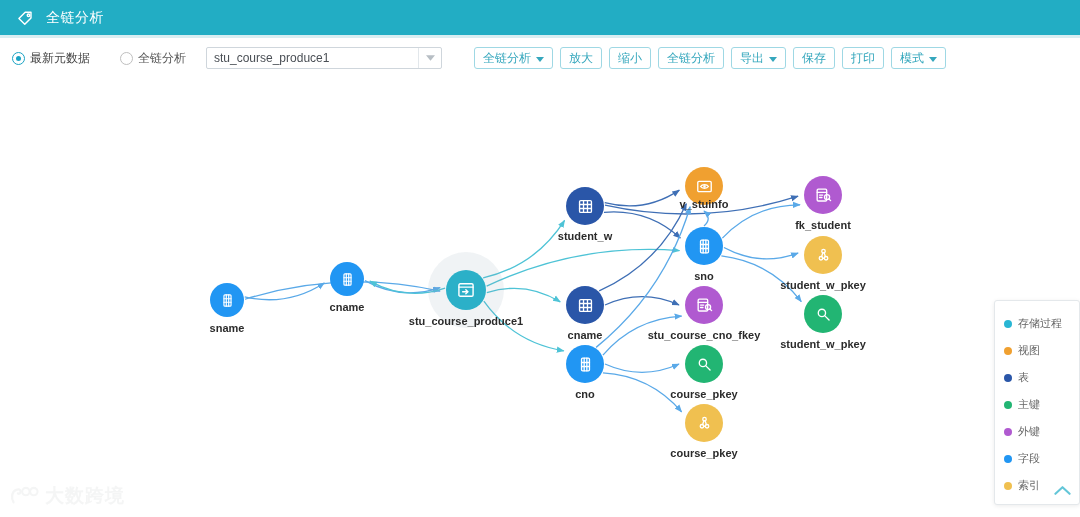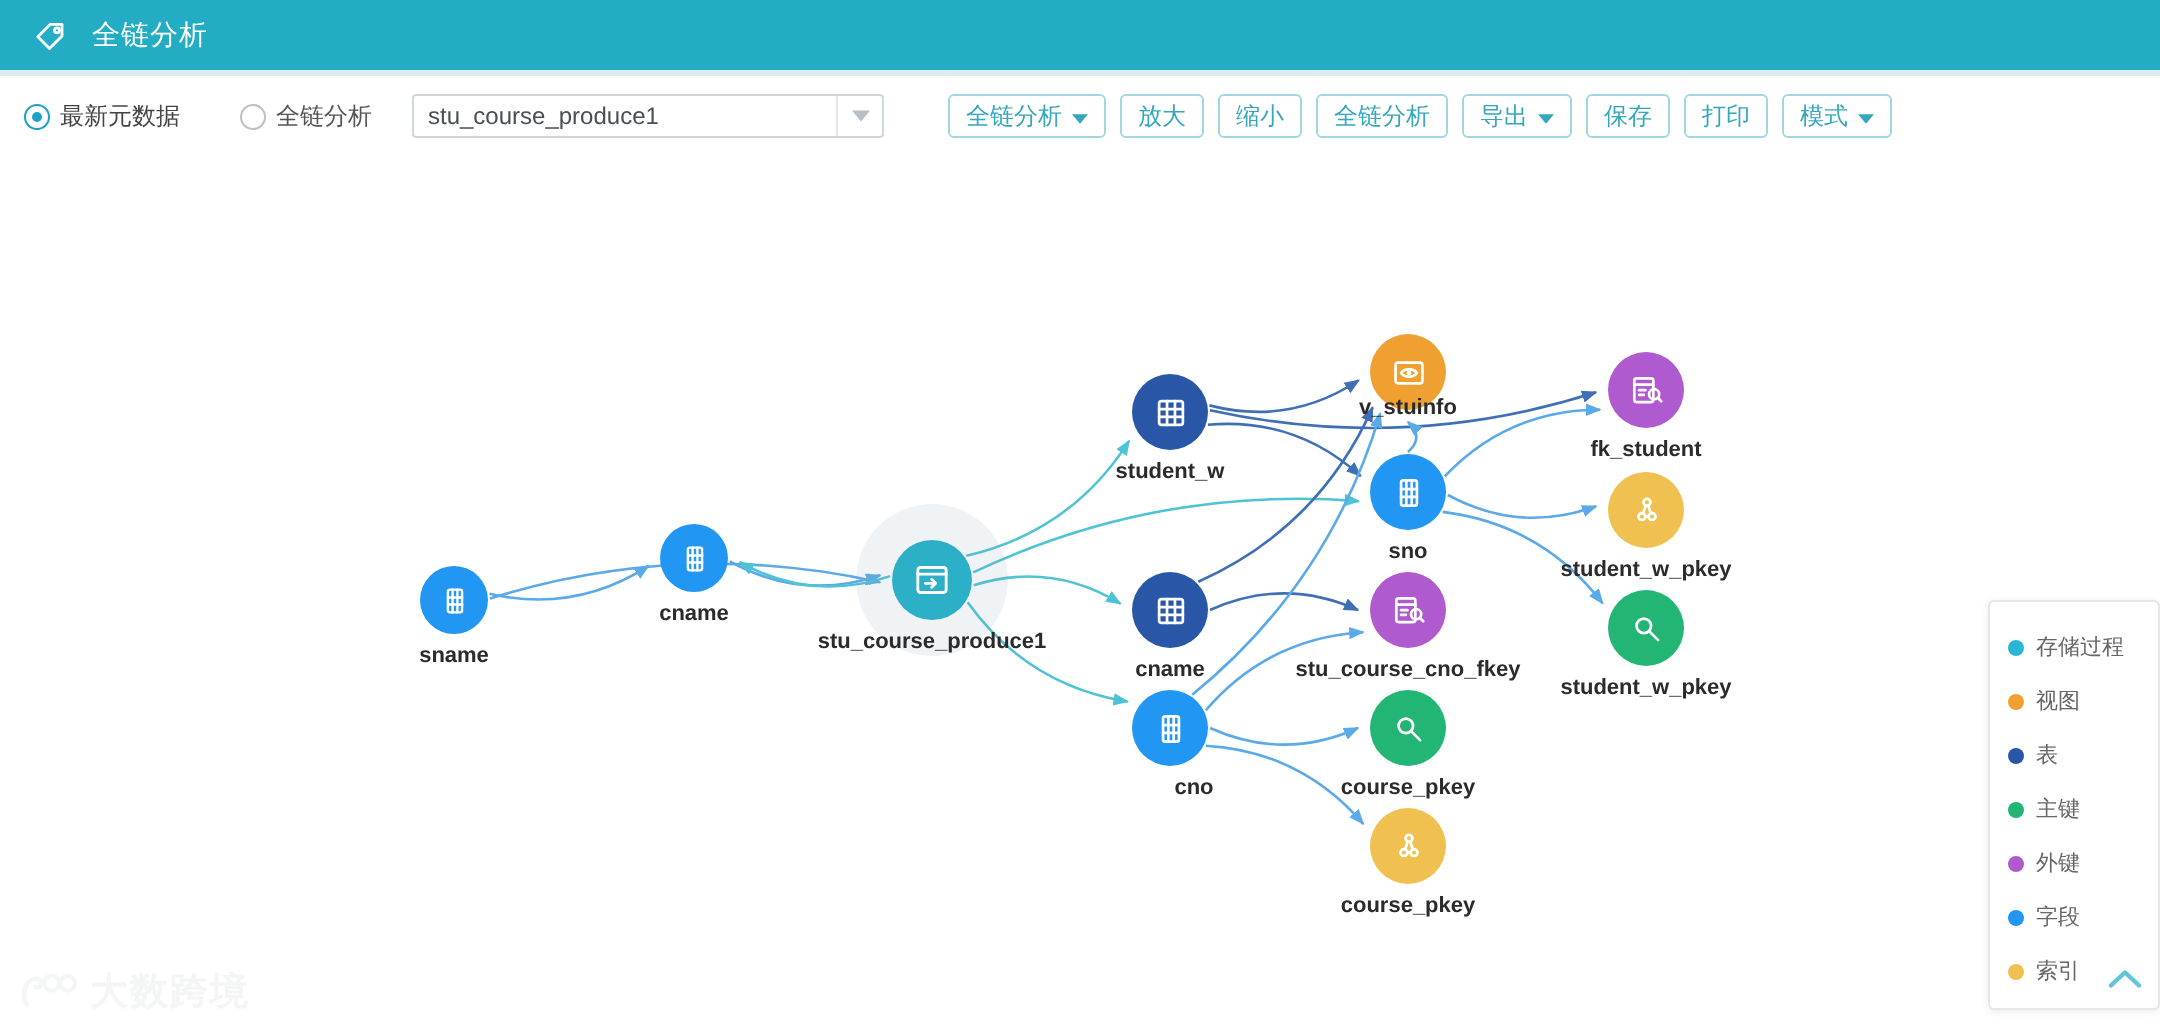--- a/index.html
+++ b/index.html
@@ -289,21 +289,21 @@
       <div class="node" style="left: 585px; top: 286px;">
         <div class="circ" style="width: 38px; height: 38px; left: -19px; top: -19px; background: rgb(33, 150, 243);">
           <svg width="19" height="19" viewBox="0 0 24 24" fill="none" stroke="#ffffff" stroke-width="1.7" stroke-linecap="round" stroke-linejoin="round">
             <rect x="7" y="4" width="10" height="16" rx="1.4"></rect>
             <line x1="10.3" y1="4" x2="10.3" y2="20"></line>
             <line x1="13.7" y1="4" x2="13.7" y2="20"></line>
             <line x1="7" y1="9.5" x2="17" y2="9.5"></line>
             <line x1="7" y1="14.5" x2="17" y2="14.5"></line>
           </svg>
         </div>
-        <div class="lbl" style="top: 24px; margin-left: 12px;">cno</div>
+        <div class="lbl" style="top: 24px;">cno</div>
       </div>
       <div class="node" style="left: 704px; top: 108px;">
         <div class="circ" style="width: 38px; height: 38px; left: -19px; top: -19px; background: rgb(240, 160, 48);">
           <svg width="19" height="19" viewBox="0 0 24 24" fill="none" stroke="#ffffff" stroke-width="1.7" stroke-linecap="round" stroke-linejoin="round">
             <rect x="3.5" y="5.5" width="17" height="13" rx="1.6"></rect>
             <path d="M7 12 C9 9 15 9 17 12 C15 15 9 15 7 12 Z"></path>
             <circle cx="12" cy="12" r="1.5" fill="#ffffff" stroke="none"></circle>
           </svg>
         </div>
         <div class="lbl" style="top: 12px;">v_stuinfo</div>

